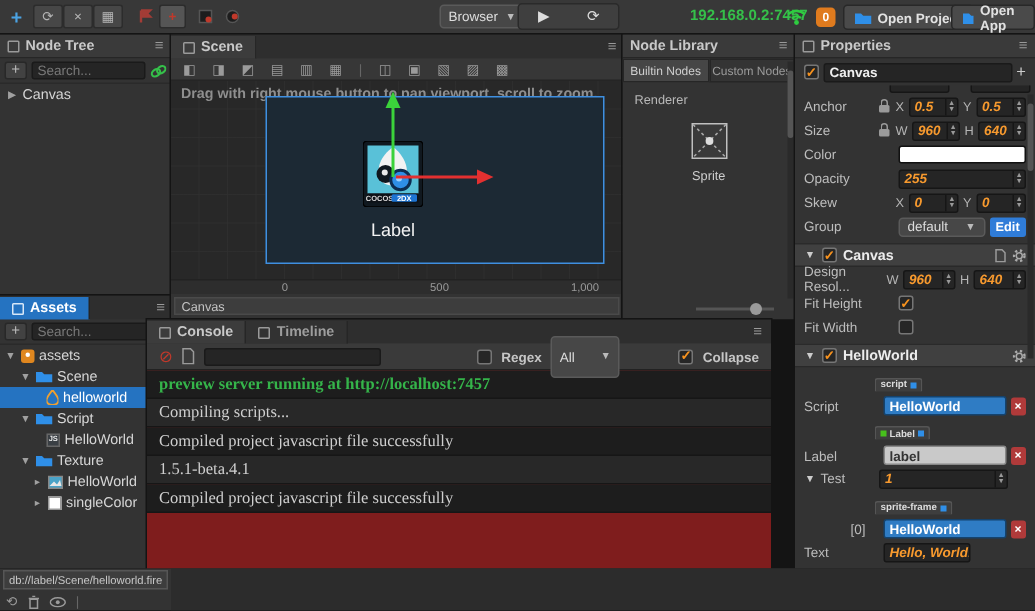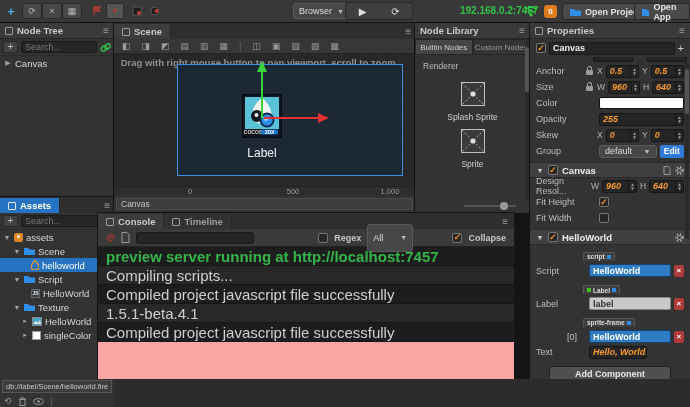--- a/index.html
+++ b/index.html
@@ -96,21 +96,21 @@
     background:#555; border-radius:2px; }
 
   
   .con-tools { height:18px; background:#3a3a3a; border-bottom:1px solid #222; display:flex;
     align-items:center; gap:6px; padding:0 8px; }
   .cinput { width:118px; height:12px; background:#252525; border:1px solid #1a1a1a; border-radius:2px; }
   .cb { width:10px; height:10px; background:#262626; border:1px solid #767676; border-radius:2px;
     display:inline-flex; align-items:center; justify-content:center; flex:none; }
   .cb.on::after { content:"✓"; color:#f5911e; font-size:9px; font-weight:bold; line-height:9px; }
   .clbl { font-size:9px; color:#c6c6c6; font-weight:bold; }
-  .logs { height:148px; background:#fca5a5; font-family:Liberation Sans, sans-serif; font-size:15px; }
+  .logs { height:148px; background:#7f1d1d; font-family:Liberation Serif, serif; font-size:11px; }
   .log { height:19px; line-height:19px; padding-left:8px; color:#cfcfcf; background:#1d1d1d;
     border-bottom:1px solid #161616; white-space:nowrap; overflow:hidden; }
   .log.alt { background:#282828; }
   .log.green { color:#35b44a; font-weight:bold; }
 
   
   .prow { display:flex; align-items:center; height:16px; padding:0 6px; gap:3px; }
   .plbl { width:47px; color:#bdbdbd; font-size:9px; flex:none; }
   .axis { color:#b5b5b5; font-size:8.5px; }
   .fld { display:inline-flex; align-items:center; background:#252525; border:1px solid #161616;
@@ -378,29 +378,20 @@
         <span class="nl-tab inactive">Custom Nodes</span>
       </div>
       <div class="nl-sec">Renderer</div>
       <div class="nl-item">
         <svg width="26" height="26">
           <rect x="1.5" y="1.5" width="23" height="23" fill="#3a3a3a" stroke="#c0c0c0"></rect>
           <line x1="2" y1="2" x2="24" y2="24" stroke="#aaa" stroke-dasharray="2 2"></line>
           <line x1="24" y1="2" x2="2" y2="24" stroke="#aaa" stroke-dasharray="2 2"></line>
           <circle cx="13" cy="13" r="2.6" fill="#ddd"></circle>
         </svg>
-        <span class="cap">Splash Sprite</span>
-      </div>
-      <div class="nl-item">
-        <svg width="26" height="26">
-          <rect x="1.5" y="1.5" width="23" height="23" fill="#3a3a3a" stroke="#c0c0c0"></rect>
-          <line x1="2" y1="2" x2="24" y2="24" stroke="#aaa" stroke-dasharray="2 2"></line>
-          <line x1="24" y1="2" x2="2" y2="24" stroke="#aaa" stroke-dasharray="2 2"></line>
-          <circle cx="13" cy="13" r="2.6" fill="#ddd"></circle>
-        </svg>
         <span class="cap">Sprite</span>
       </div>
       <div class="nl-slider"></div>
       <div class="vscroll"></div>
     </div>
 
     <div class="panel" style="left:98px;top:190px;width:416px;height:166px;">
       <div class="tabsrow">
         <span class="tab">
           <span class="mini-ic"></span>
@@ -589,20 +580,28 @@
         <span class="bdot"></span>
       </div>
       <div class="prow" style="height:15px;">
         <span class="plbl">Label</span>
         <span class="reffld gray" style="margin-left:3px;">
           <span>label</span>
         </span>
         <span class="xbtn">×</span>
       </div>
 
+      <div class="prow">
+        <span class="arr" style="color:#ccc;">▼</span>
+        <span class="plbl" style="width:36px;">Test</span>
+        <span class="fld w84">
+            <i class="v">1</i>
+            <b class="sp"></b>
+          </span>
+      </div>
 
       <div class="badge">
         <span>sprite-frame</span>
         <span class="bdot"></span>
       </div>
       <div class="prow" style="height:15px;">
         <span class="plbl" style="text-align:right;padding-right:6px;">[0]</span>
         <span class="reffld blue" style="margin-left:3px;">
           <span>HelloWorld</span>
         </span>

